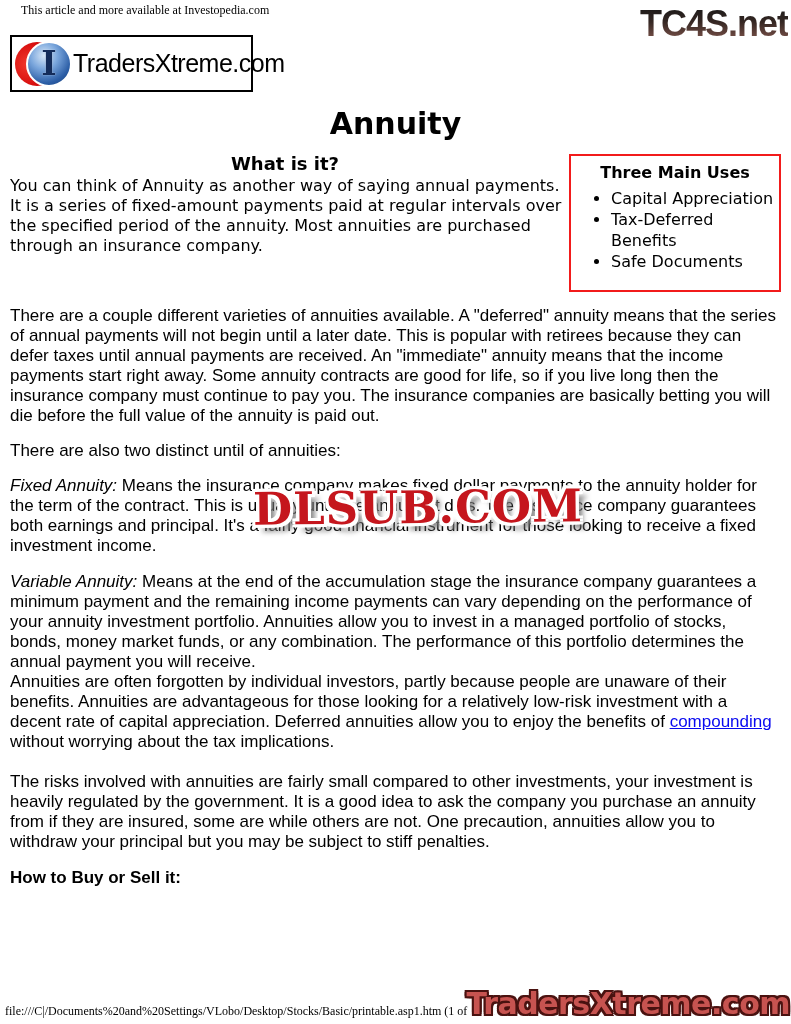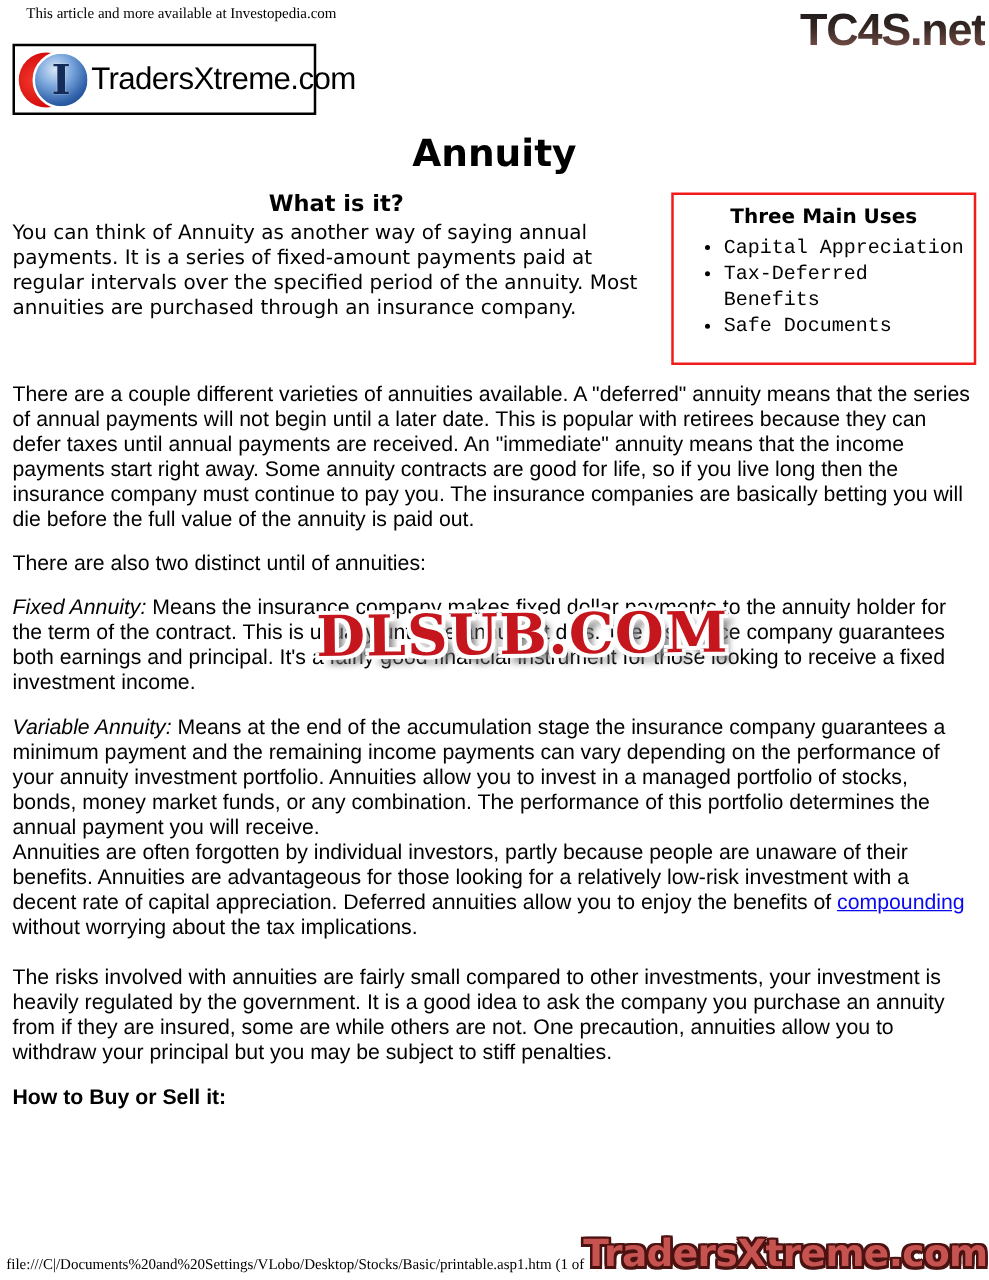--- a/index.html
+++ b/index.html
@@ -60,26 +60,26 @@
   .intro-left { flex:1 1 auto; min-width:0; }
   .what-heading {
     margin:0 4px 3px 0; text-align:center;
     font-family:"DejaVu Sans", sans-serif; font-weight:700; font-size:18px; line-height:19px;
   }
   .intro-para {
     margin:0; font-family:"DejaVu Sans", sans-serif;
     font-size:16px; line-height:20px;
   }
   .uses-box {
-    flex:0 0 auto; width:244px; margin-left:5px;
+    flex:0 0 auto; width:212px; margin-left:5px;
     border:2px solid #f21b1b; padding:8px 4px 18px;
     font-family:"DejaVu Sans", sans-serif;
   }
   .uses-title { text-align:center; font-weight:700; font-size:16px; line-height:18px; }
-  .uses-list { margin:6px 0 0; padding-left:36px;font-family:Liberation Mono, monospace; }
+  .uses-list { margin:6px 0 0; padding-left:36px; }
   .uses-list li { font-size:16px; line-height:21px; }
 
   p.body-para, h3.sub-heading {
     font-family:"Liberation Sans", sans-serif;
     font-size:17px; line-height:20px; margin:0;
   }
   #p-varieties { margin-top:14px; }
   #p-twotypes  { margin-top:15px; }
   #p-fixed     { margin-top:15px; position:relative; }
   #p-variable  { margin-top:16px; }

